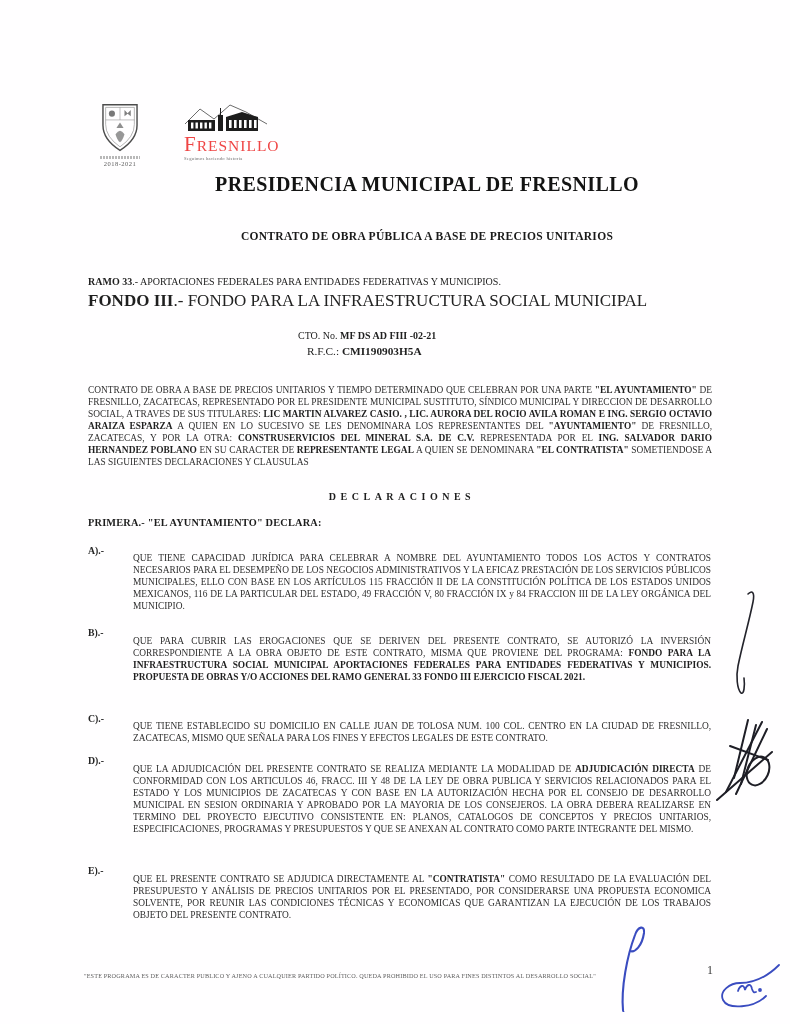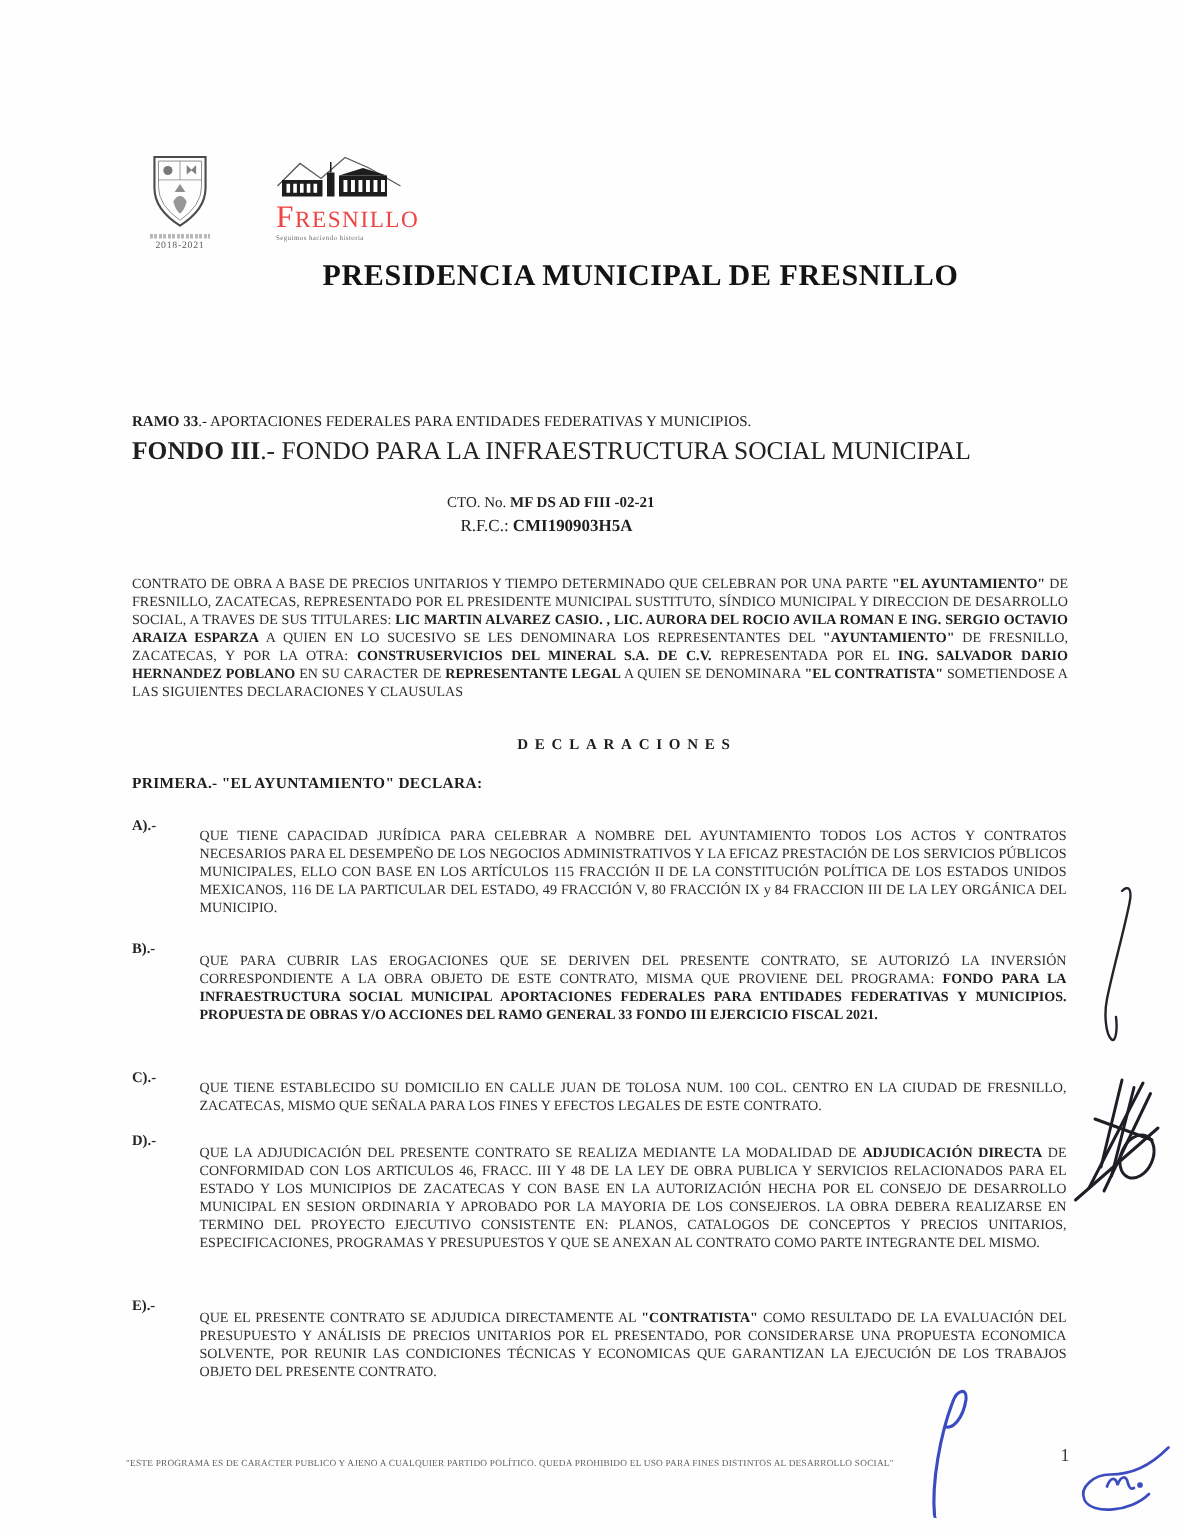--- a/index.html
+++ b/index.html
@@ -23,21 +23,21 @@
     font-size:11.5px;letter-spacing:.3px;}
   
   .ramo-line{left:88px;top:276px;width:660px;font-size:10px;color:#222;}
   .fondo-line{left:88px;top:291px;width:660px;font-size:17px;color:#222;}
   
   .cto-line{left:298px;top:330px;font-size:10px;color:#222;}
   .rfc-line{left:307px;top:345px;font-size:11.3px;color:#222;}
   
   .body-par{font-size:9.4px;line-height:12px;text-align:justify;color:#2e2e2e;}
   .intro{left:88px;top:384px;width:624px;}
-  .decl-heading{left:106px;top:491px;width:624px;text-align:center;font-weight:bold;font-size:10px;
+  .decl-heading{left:90px;top:491px;width:624px;text-align:center;font-weight:bold;font-size:10px;
     letter-spacing:.45em;color:#1d1d1d;}
   .primera{left:88px;top:517px;font-weight:bold;font-size:10.3px;color:#1d1d1d;letter-spacing:.2px;}
   .clause-label{left:88px;font-size:9.8px;font-weight:bold;color:#252525;}
   .clause-text{left:133px;width:578px;}
   b{font-weight:bold;color:#1f1f1f;}
   
   .footer-disclaimer{left:84px;top:972px;width:540px;font-size:6.2px;color:#5e5e5e;letter-spacing:.15px;}
   .page-number{left:707px;top:963px;font-size:12px;color:#3a3a3a;}
   svg{display:block;}
 </style>
@@ -85,20 +85,21 @@
         <rect x="70" y="17" width="2.6" height="8" fill="#fff"></rect>
       </svg>
     </span>
     <div class="fres-word">FRESNILLO</div>
     <div class="fres-tag">Seguimos haciendo historia</div>
   </div>
 
   <div class="abs main-title">
     <div>PRESIDENCIA MUNICIPAL DE FRESNILLO</div>
   </div>
+  <div class="abs contract-type">CONTRATO DE OBRA PÚBLICA A BASE DE PRECIOS UNITARIOS</div>
 
   <div class="abs ramo-line"><b>RAMO 33</b><span>.- APORTACIONES FEDERALES PARA ENTIDADES FEDERATIVAS Y MUNICIPIOS.</span></div>
   <div class="abs fondo-line"><b>FONDO III</b><span>.- FONDO PARA LA INFRAESTRUCTURA SOCIAL MUNICIPAL</span></div>
 
   <div class="abs cto-line"><span>CTO. No. </span><b>MF DS AD FIII -02-21</b></div>
   <div class="abs rfc-line"><span>R.F.C.: </span><b>CMI190903H5A</b></div>
 
   <div class="abs body-par intro"><span>CONTRATO DE OBRA A BASE DE PRECIOS UNITARIOS Y TIEMPO DETERMINADO QUE CELEBRAN POR UNA PARTE </span><b>"EL AYUNTAMIENTO"</b><span> DE FRESNILLO, ZACATECAS, REPRESENTADO POR EL PRESIDENTE MUNICIPAL SUSTITUTO, SÍNDICO MUNICIPAL Y DIRECCION DE DESARROLLO SOCIAL, A TRAVES DE SUS TITULARES: </span><b>LIC MARTIN ALVAREZ CASIO. , LIC. AURORA DEL ROCIO AVILA ROMAN E ING. SERGIO OCTAVIO ARAIZA ESPARZA</b><span> A QUIEN EN LO SUCESIVO SE LES DENOMINARA LOS REPRESENTANTES DEL </span><b>"AYUNTAMIENTO"</b><span> DE FRESNILLO, ZACATECAS, Y POR LA OTRA: </span><b>CONSTRUSERVICIOS DEL MINERAL S.A. DE C.V.</b><span> REPRESENTADA POR EL </span><b>ING. SALVADOR DARIO HERNANDEZ POBLANO</b><span> EN SU CARACTER DE </span><b>REPRESENTANTE LEGAL</b><span> A QUIEN SE DENOMINARA </span><b>"EL CONTRATISTA"</b><span> SOMETIENDOSE A LAS SIGUIENTES DECLARACIONES Y CLAUSULAS</span></div>
 
   <div class="abs decl-heading">DECLARACIONES</div>

